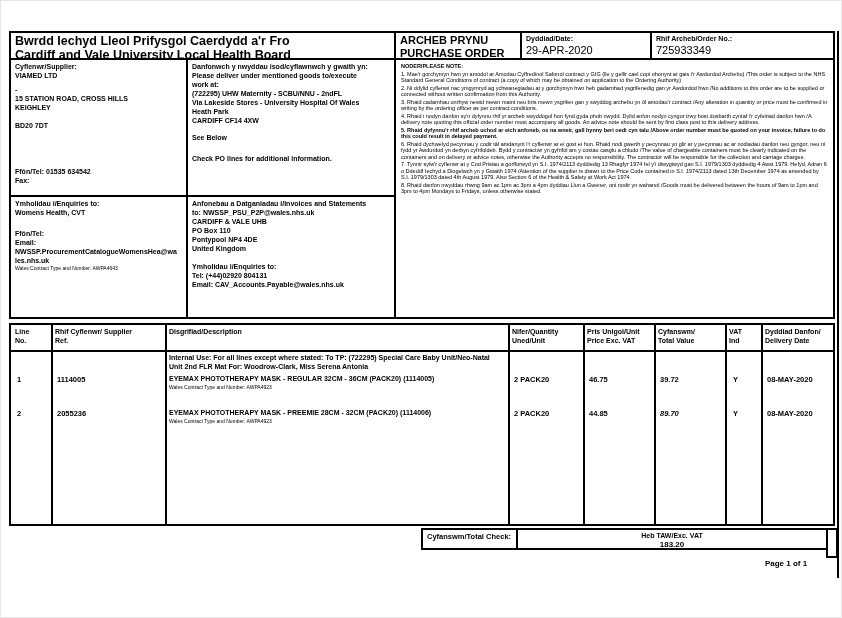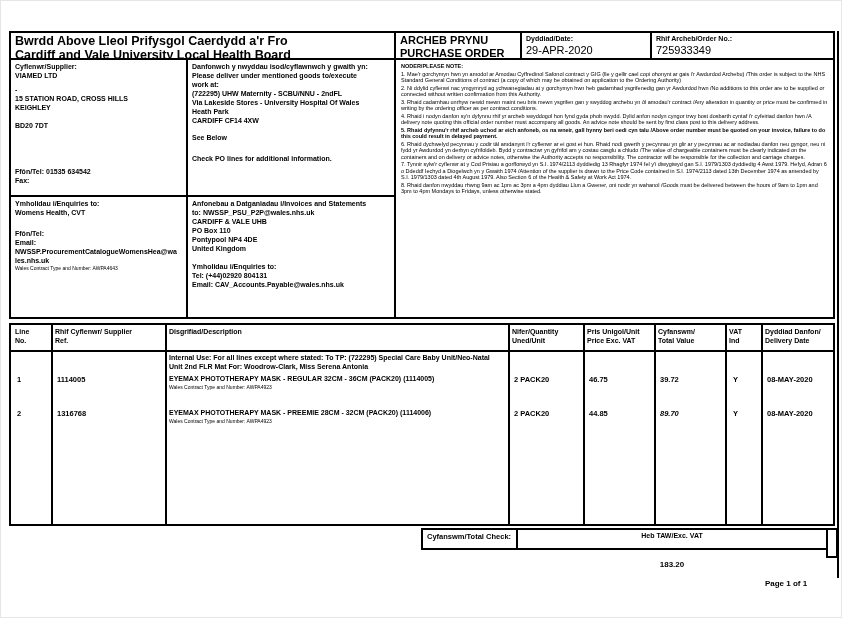--- a/index.html
+++ b/index.html
@@ -8,38 +8,38 @@
     position:relative; width:842px; height:618px; background:#fff;
     font-family:"Liberation Sans", sans-serif; color:#000;
     border:1px solid #e6e6e6; overflow:hidden;
   }
   .cell { position:absolute; border:2px solid #000; background:#fff; padding:2px 4px; }
   .b { font-weight:bold; }
   .pre { white-space:pre-line; }
   .t13 { font-size:11px; line-height:14px; }
   .t12 { font-size:12.5px; line-height:14px; }
   .t11 { font-size:11px; line-height:13px; }
-  .t8  { font-size:8px;  line-height:10px;margin-top:20px; }
+  .t8  { font-size:8px;  line-height:10px; }
   .t75 { font-size:7.5px; line-height:9px; }
   .t7  { font-size:7px;  line-height:9px; }
   .t55 { font-size:5.5px; line-height:6.5px; }
   .t5  { font-size:5px;  line-height:6px; }
   .abs { position:absolute; }
   .vline { position:absolute; width:1.5px; background:#000; }
   .hline { position:absolute; height:1.5px; background:#000; }
   .notes-item { margin-bottom:1px; }
   .wrap { word-break:break-all; }
 </style>
 </head>
 <body>
 
 <div class="page">
 
   <div class="cell" style="left:8px; top:30px; width:387px; height:29px; padding-top:1px;">
-    <div class="b t12">Bwrdd Above Lleol Prifysgol Caerdydd a'r Fro</div>
+    <div class="b t12">Bwrdd Iechyd Lleol Prifysgol Caerdydd a'r Fro</div>
     <div class="b t12">Cardiff and Vale University Local Health Board</div>
   </div>
 
   <div class="cell" style="left:393px; top:30px; width:128px; height:29px; padding-top:1px;">
     <div class="b t11">ARCHEB PRYNU</div>
     <div class="b t11">PURCHASE ORDER</div>
   </div>
 
   <div class="cell" style="left:519px; top:30px; width:132px; height:29px; padding-top:1px;">
     <div class="b t7">Dyddiad/Date:</div>
@@ -144,21 +144,21 @@
     <div class="abs b t75" style="left:46px;  top:50px;">1114005</div>
     <div class="abs b t7" style="left:158px; top:49px; width:336px;">EYEMAX PHOTOTHERAPY MASK - REGULAR 32CM - 36CM (PACK20) (1114005)</div>
     <div class="abs t5" style="left:158px; top:59px;">Wales Contract Type and Number: AWPA4923</div>
     <div class="abs b t75" style="left:503px; top:50px;">2 PACK20</div>
     <div class="abs b t75" style="left:578px; top:50px;">46.75</div>
     <div class="abs b t75" style="left:649px; top:50px;">39.72</div>
     <div class="abs b t75" style="left:722px; top:50px;">Y</div>
     <div class="abs b t75" style="left:756px; top:50px;">08-MAY-2020</div>
 
     <div class="abs b t75" style="left:6px;   top:84px;">2</div>
-    <div class="abs b t75" style="left:46px;  top:84px;">1316768</div>
+    <div class="abs b t75" style="left:46px;  top:84px;">2055236</div>
     <div class="abs b t7" style="left:158px; top:83px; width:336px;">EYEMAX PHOTOTHERAPY MASK - PREEMIE 28CM - 32CM (PACK20) (1114006)</div>
     <div class="abs t5" style="left:158px; top:93px;">Wales Contract Type and Number: AWPA4923</div>
     <div class="abs b t75" style="left:503px; top:84px;">2 PACK20</div>
     <div class="abs b t75" style="left:578px; top:84px;">44.85</div>
     <div class="abs b t75" style="left:649px; top:84px;font-style:italic;">89.70</div>
     <div class="abs b t75" style="left:722px; top:84px;">Y</div>
     <div class="abs b t75" style="left:756px; top:84px;">08-MAY-2020</div>
   </div>
 
   <div class="cell b t75" style="left:420px; top:527px; width:97px; height:22px;">

